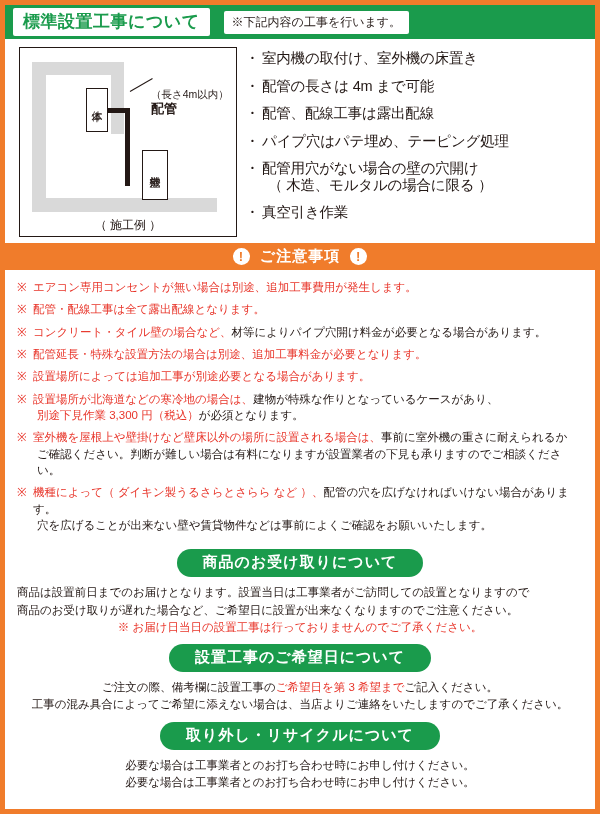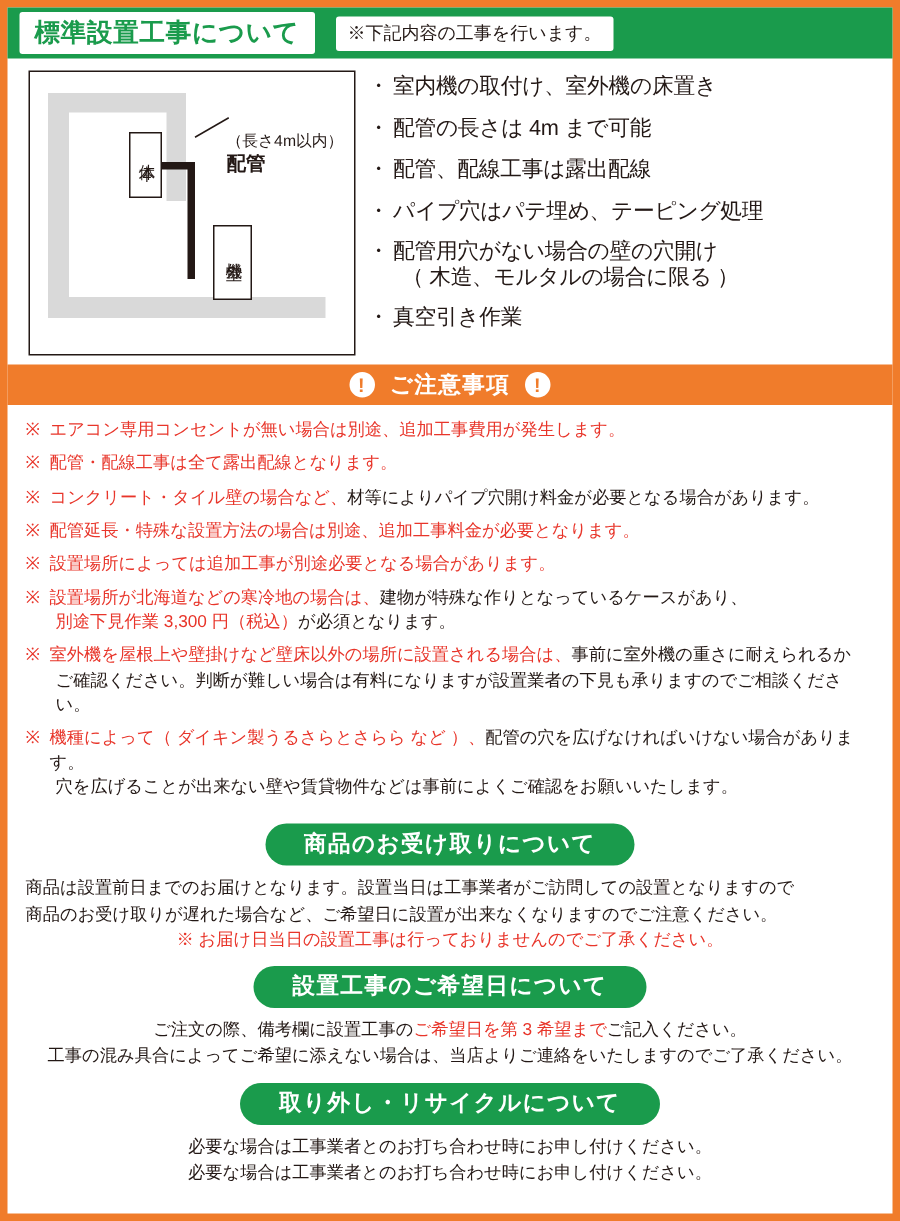--- a/index.html
+++ b/index.html
@@ -238,20 +238,21 @@
 
         <div class="d-line" style="left:110px; top:43px; width:26px; height:1px; transform:rotate(-30deg); transform-origin:left center;"></div>
 
         <div class="d-label" style="left:131px; top:22px; font-weight:bold; font-size:13px;margin-top:32px;">配管</div>
         <div class="d-label" style="left:131px; top:40px; font-size:10.5px;">（長さ4m以内）</div>
 
         <div class="d-box" style="left:122px; top:102px; width:26px; height:50px; padding-top:3px;">
           <span class="d-label vertical" style="position:static; font-size:11px;">室外機</span>
         </div>
 
+        <div class="d-caption">（ 施工例 ）</div>
       </div>
     </div>
 
     <div class="bullets">
       <ul>
         <li><span>室内機の取付け、室外機の床置き</span></li>
         <li><span>配管の長さは 4m まで可能</span></li>
         <li><span>配管、配線工事は露出配線</span></li>
         <li><span>パイプ穴はパテ埋め、テーピング処理</span></li>
         <li>

